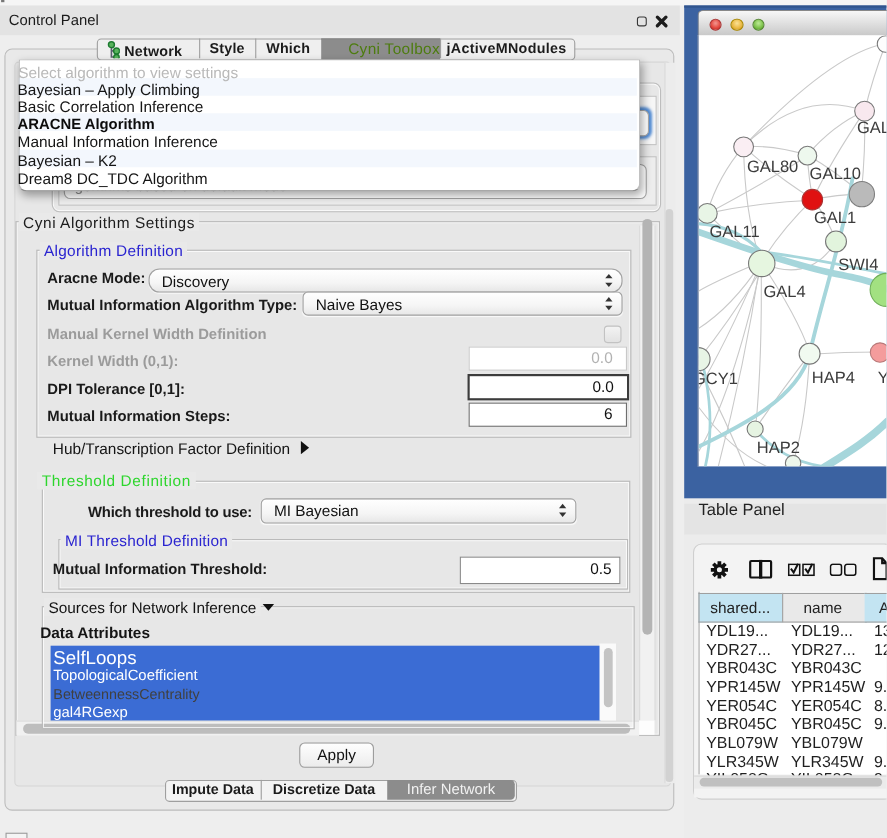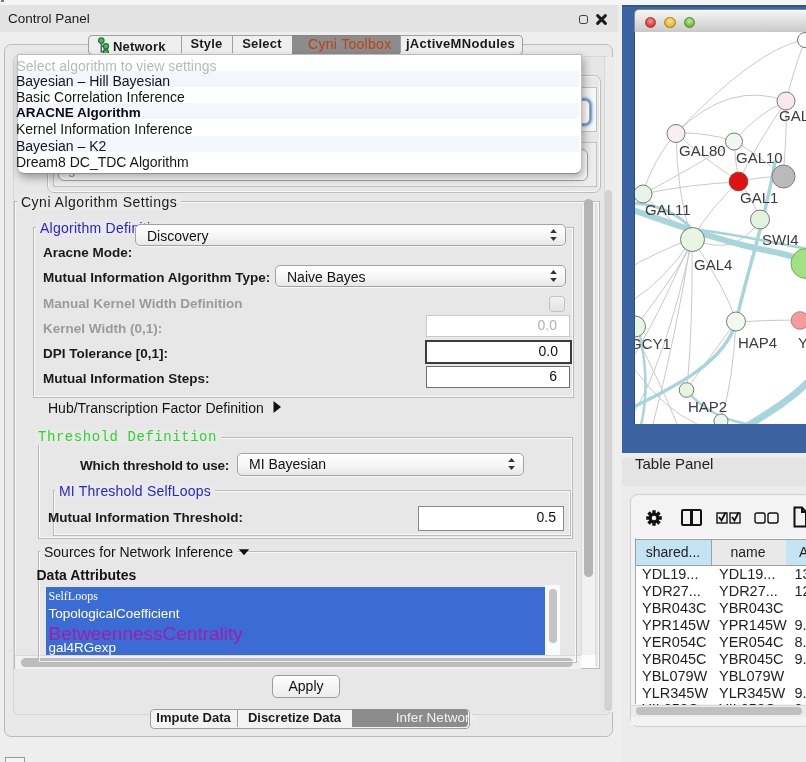--- a/index.html
+++ b/index.html
@@ -46,38 +46,38 @@
 <div class="abs" style="left:292px;top:35px;width:108px;height:18px;background:#8c8c8c;border-top:1px solid #868686;"></div>
 <div class="abs" style="left:400px;top:35px;width:1px;height:18px;background:#9f9f9f;"></div>
 <svg class="abs" style="left:95px;top:35px;" width="14" height="18" viewBox="0 0 14 18">
   <path d="M6.3 7.5 L6.3 16.8 L8.6 16.8 M6.3 11.3 L8.6 11.3" stroke="#5a5f6e" stroke-width="1.5" fill="none"></path>
   <circle cx="6.3" cy="5.6" r="2.7" fill="#57b35c" stroke="#1d7a30" stroke-width="1.3"></circle>
   <circle cx="11" cy="11.3" r="2.7" fill="#57b35c" stroke="#1d7a30" stroke-width="1.3"></circle>
   <circle cx="10.9" cy="17" r="2.5" fill="#57b35c" stroke="#1d7a30" stroke-width="1.3"></circle>
 </svg>
 <div class="abs" style="left:113px;top:38.5px;font-size:13px;font-weight:bold;letter-spacing:0.2px;color:#1b1b1b;">Network</div>
 <div class="abs" style="left:181px;top:35px;width:51px;height:20px;text-align:center;font-size:13px;font-weight:bold;letter-spacing:0.2px;color:#1b1b1b;line-height:18px;">Style</div>
-<div class="abs" style="left:232px;top:35px;width:60px;height:18px;text-align:center;font-size:13px;font-weight:bold;letter-spacing:0.2px;color:#1b1b1b;line-height:18px;">Select</div>
-<div class="abs" style="left:292px;top:35px;width:108px;height:18px;text-align:left;font-size:14px;letter-spacing:0.3px;color:#c2410c;line-height:18px;margin-left:16px;">Cyni Toolbox</div>
+<div class="abs" style="left:232px;top:35px;width:60px;height:18px;text-align:center;font-size:13px;font-weight:bold;letter-spacing:0.2px;color:#1b1b1b;line-height:18px;">Which</div>
+<div class="abs" style="left:292px;top:35px;width:108px;height:18px;text-align:right;font-size:14px;letter-spacing:0.3px;color:#4d7c0f;line-height:18px;">Cyni Toolbox</div>
 <div class="abs" style="left:400px;top:35px;width:121px;height:18px;text-align:center;font-size:13px;font-weight:bold;letter-spacing:0.3px;color:#1b1b1b;line-height:18px;">jActiveMNodules</div>
 
 <div class="abs etch" style="left:14px;top:201px;width:584px;height:466px;"></div>
 <div class="abs glabel" style="left:17px;top:194px;color:#1c1c1c;letter-spacing:0.5px;">Cyni Algorithm Settings</div>
 
 <div class="abs" style="left:581px;top:205px;width:13px;height:450px;background:#f1f1f1;border-left:1px solid #dadada;border-right:1px solid #dadada;"></div>
 <div class="abs" style="left:584px;top:199px;width:8.5px;height:378px;background:#b4b4b4;border-radius:5px;"></div>
 <div class="abs" style="left:15px;top:655px;width:566px;height:13px;background:#f1f1f1;border-top:1px solid #dadada;"></div>
 <div class="abs" style="left:21px;top:658px;width:552px;height:8.5px;background:#bdbdbd;border-radius:5px;"></div>
 <div class="abs" style="left:581px;top:655px;width:14px;height:13px;background:#fdfdfd;"></div>
 
 <div class="abs etch" style="left:33px;top:227px;width:539px;height:169px;"></div>
 <div class="abs glabel" style="left:36px;top:220px;color:#2a24d0;letter-spacing:0.25px;">Algorithm Definition</div>
 
 <div class="abs b13" style="left:43px;top:245px;">Aracne Mode:</div>
-<div class="abs combo" style="left:135px;top:224px;width:429px;height:20px;">
+<div class="abs combo" style="left:135px;top:244px;width:429px;height:20px;border-radius:10px;">
   <div class="ct">Discovery</div>
   <svg class="abs" style="right:7px;top:3px;" width="9" height="14" viewBox="0 0 9 14">
    <path d="M4.5 1 L7.8 5 L1.2 5 Z" fill="#333"></path>
       <path d="M4.5 13 L7.8 9 L1.2 9 Z" fill="#333"></path>
     </svg>
 </div>
 <div class="abs b13" style="left:43px;top:270px;">Mutual Information Algorithm Type:</div>
 <div class="abs combo" style="left:275px;top:265px;width:289px;height:20px;">
   <div class="ct">Naive Bayes</div>
   <svg class="abs" style="right:7px;top:3px;" width="9" height="14" viewBox="0 0 9 14">
@@ -93,68 +93,68 @@
 <div class="abs fld" style="left:425px;top:340px;width:131px;height:19px;border:2px solid #3c3c3c;color:#111;padding:1px 12px 0 0;">0.0</div>
 <div class="abs b13" style="left:43px;top:371px;">Mutual Information Steps:</div>
 <div class="abs fld" style="left:426px;top:366px;width:130px;height:19px;border:1px solid #6f6f6f;color:#111;padding:1px 12px 0 0;">6</div>
 
 <div class="abs" style="left:48px;top:399.5px;font-size:14px;color:#141414;">Hub/Transcription Factor Definition</div>
 <svg class="abs" style="left:272px;top:399.5px;" width="10" height="14" viewBox="0 0 10 14">
   <path d="M1.5 1 L9 7 L1.5 13 Z" fill="#111"></path>
   </svg>
 
 <div class="abs etch" style="left:38px;top:437px;width:533px;height:100px;"></div>
-<div class="abs glabel" style="left:34px;top:429px;color:#2dd62d;letter-spacing:0.55px;font-family:Liberation Mono, monospace;">Threshold Definition</div>
+<div class="abs glabel" style="left:34px;top:429px;color:#2dd62d;letter-spacing:0.55px;">Threshold Definition</div>
 <div class="abs b13" style="left:80px;top:458px;letter-spacing:-0.2px;">Which threshold to use:</div>
 <div class="abs combo" style="left:237px;top:452.5px;width:285px;height:21px;">
   <div class="ct">MI Bayesian</div>
   <svg class="abs" style="right:7px;top:3px;" width="9" height="14" viewBox="0 0 9 14">
    <path d="M4.5 1 L7.8 5 L1.2 5 Z" fill="#333"></path>
       <path d="M4.5 13 L7.8 9 L1.2 9 Z" fill="#333"></path>
     </svg>
 </div>
 <div class="abs etch" style="left:53px;top:490px;width:516px;height:44px;"></div>
-<div class="abs glabel" style="left:55px;top:483px;color:#2a24d0;letter-spacing:0.2px;">MI Threshold SelfLoops</div>
+<div class="abs glabel" style="left:55px;top:483px;color:#2a24d0;letter-spacing:0.2px;">MI Threshold Definition</div>
 <div class="abs b13" style="left:48px;top:510px;">Mutual Information Threshold:</div>
 <div class="abs fld" style="left:418px;top:506px;width:137px;height:21px;border:1px solid #8a8a8a;color:#111;padding:2px 7px 0 0;">0.5</div>
 
 <div class="abs etch" style="left:38px;top:551px;width:537px;height:110px;"></div>
 <div class="abs glabel" style="left:40px;top:543.5px;color:#141414;font-size:14px;letter-spacing:0;">Sources for Network Inference</div>
 <svg class="abs" style="left:235px;top:548px;" width="18" height="8" viewBox="0 0 15 10">
   <path d="M1 1.5 L14 1.5 L7.5 9 Z" fill="#111"></path>
   </svg>
 <div class="abs" style="left:36.5px;top:567px;font-weight:bold;font-size:14px;color:#151515;">Data Attributes</div>
 <div class="abs" style="left:45.5px;top:587px;width:500px;height:68px;background:#3b6cd4;"></div>
-<div class="abs" style="left:48.5px;top:589px;font-size:12px;color:#fff;font-family:Liberation Serif, serif;">SelfLoops</div>
+<div class="abs" style="left:48.5px;top:589px;font-size:17px;color:#fff;">SelfLoops</div>
 <div class="abs" style="left:48.5px;top:606px;font-size:13.5px;color:#fff;">TopologicalCoefficient</div>
-<div class="abs" style="left:48.5px;top:623px;font-size:19px;color:#a21caf;">BetweennessCentrality</div>
+<div class="abs" style="left:48.5px;top:623px;font-size:13px;color:#404040;">BetweennessCentrality</div>
 <div class="abs" style="left:48.5px;top:640px;font-size:13.5px;color:#fff;">gal4RGexp</div>
 <div class="abs" style="left:545px;top:585px;width:15px;height:70px;background:#fafafa;"></div>
 <div class="abs" style="left:549px;top:589px;width:8px;height:54px;background:#c4c4c4;border-radius:4.5px;"></div>
 
 <div class="abs" style="left:272px;top:675px;width:66px;height:21px;background:linear-gradient(#fefefe,#ececec);border:1px solid #9d9d9d;border-radius:5px;text-align:center;font-size:14px;color:#111;line-height:20px;">Apply</div>
 
 <div class="abs" style="left:150px;top:709px;width:318px;height:17.5px;background:#f3f3f3;border:1px solid #9f9f9f;border-radius:4px;"></div>
 <div class="abs" style="left:237px;top:709px;width:1px;height:17.5px;background:#9f9f9f;"></div>
 <div class="abs" style="left:352px;top:709px;width:116px;height:17.5px;background:#8c8c8c;border-radius:0 4px 4px 0;"></div>
 <div class="abs" style="left:150px;top:709px;width:87px;height:17px;text-align:center;font-size:13px;font-weight:bold;color:#1b1b1b;line-height:18px;">Impute Data</div>
 <div class="abs" style="left:237px;top:709px;width:115px;height:17px;text-align:center;font-size:13px;font-weight:bold;color:#1b1b1b;line-height:18px;">Discretize Data</div>
-<div class="abs" style="left:352px;top:709px;width:116px;height:17px;text-align:center;font-size:13.5px;color:#f2f2f2;line-height:18px;padding-left:26px;">Infer Network</div>
+<div class="abs" style="left:352px;top:709px;width:116px;height:17px;text-align:center;font-size:13.5px;color:#f2f2f2;line-height:18px;">Infer Network</div>
 
 <div class="abs" style="left:5px;top:757px;width:18px;height:10px;background:#f4f4f4;border:1.5px solid #9a9a9a;"></div>
 
 <div class="abs" style="left:16.5px;top:53.5px;width:563px;height:118px;background:#fff;border:1px solid #bdbdbd;border-bottom:1.5px solid #8f8f8f;border-radius:0 0 7px 7px;box-shadow:2px 4px 8px rgba(0,0,0,.33);z-index:30;"></div>
 <div class="abs" style="left:17px;top:70.9px;width:562px;height:16.2px;background:rgba(218,232,249,0.33);z-index:30;"></div>
 <div class="abs" style="left:17px;top:103.3px;width:562px;height:16.2px;background:rgba(218,232,249,0.33);z-index:30;"></div>
 <div class="abs" style="left:17px;top:135.7px;width:562px;height:16.2px;background:rgba(218,232,249,0.33);z-index:30;"></div>
 <div class="abs" style="left:16.5px;top:57.5px;width:563px;text-align:left;font-size:14px;color:#b9b9b9;z-index:31;">Select algorithm to view settings</div>
-<div class="abs" style="left:16px;top:73px;font-size:14px;color:#151515;z-index:31;">Bayesian – Hill Bayesian</div>
+<div class="abs" style="left:16px;top:73px;font-size:14px;color:#151515;z-index:31;">Bayesian – Apply Climbing</div>
 <div class="abs" style="left:16px;top:89px;font-size:14px;color:#151515;z-index:31;text-align:right;">Basic Correlation Inference</div>
 <div class="abs" style="left:16px;top:105.2px;font-size:13.5px;font-weight:bold;color:#0c0c0c;z-index:31;">ARACNE Algorithm</div>
-<div class="abs" style="left:16px;top:121.4px;font-size:14px;color:#151515;z-index:31;">Kernel Information Inference</div>
+<div class="abs" style="left:16px;top:121.4px;font-size:14px;color:#151515;z-index:31;">Manual Information Inference</div>
 <div class="abs" style="left:16px;top:137.6px;font-size:14px;color:#151515;z-index:31;">Bayesian – K2</div>
 <div class="abs" style="left:16px;top:153.8px;font-size:14px;color:#151515;z-index:31;">Dream8 DC_TDC Algorithm</div>
 
 <div class="abs" style="left:622px;top:0;width:184px;height:762px;background:#ececec;"></div>
 <div class="abs" style="left:622px;top:0;width:184px;height:5px;background:#f5f5f5;"></div>
 <div class="abs" style="left:622px;top:5px;width:184px;height:448px;background:#3b62a1;"></div>
 <div class="abs" style="left:622px;top:5px;width:184px;height:2px;background:#30548e;"></div>
 
 <div class="abs" style="left:634px;top:9px;width:172px;height:23px;background:linear-gradient(#f7f7f7,#c7c7c7);border:1px solid #888;border-bottom:1px solid #777;border-radius:5px 0 0 0;"></div>
 <div class="abs" style="left:644.5px;top:16.5px;width:9.5px;height:9.5px;border-radius:50%;background:radial-gradient(circle at 50% 35%,#f49a93,#e2443a 60%,#b02c24);border:0.5px solid #a33;"></div>

